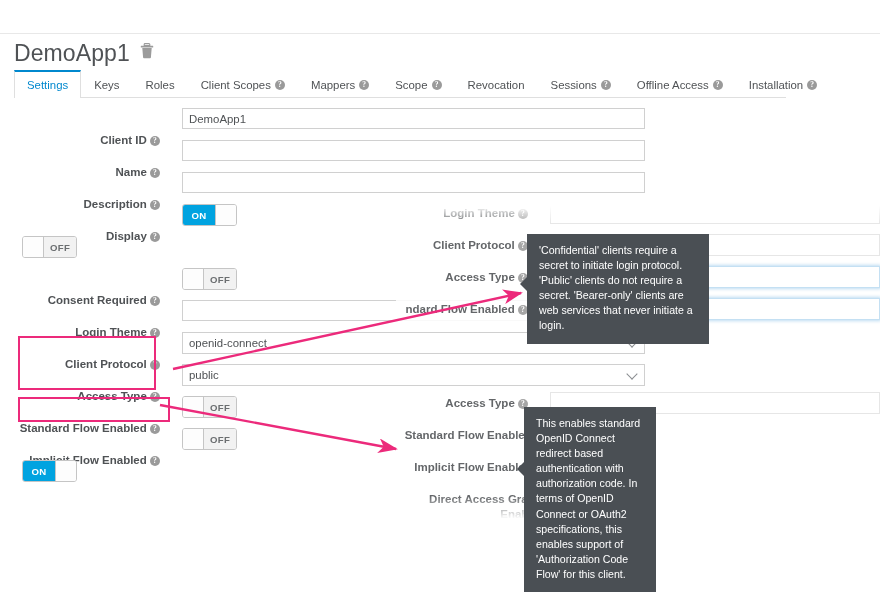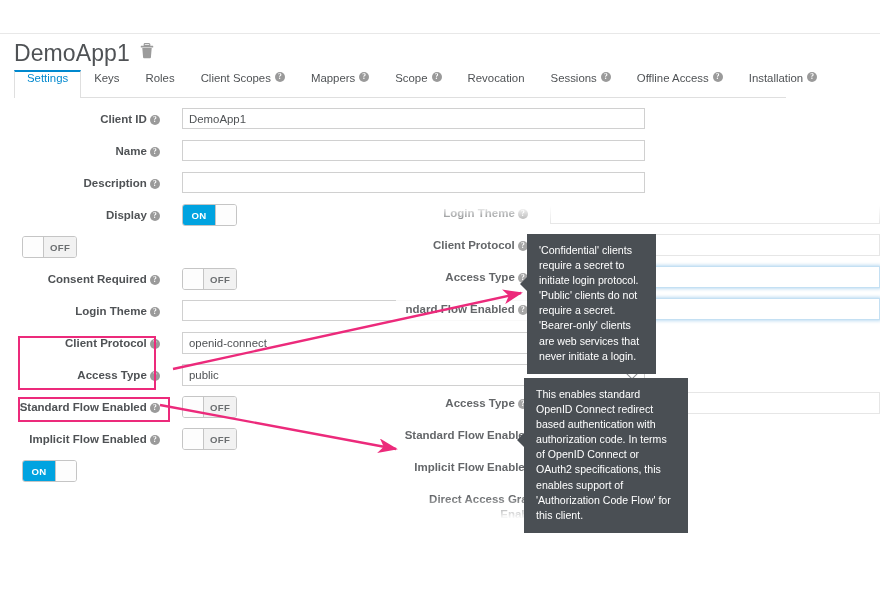--- a/index.html
+++ b/index.html
@@ -36,21 +36,21 @@
   .trash-icon { display: block; }
 
   
   .tabbar {
     position: absolute; left: 14px; top: 71px;
     width: 772px; height: 27px;
     border-bottom: 1px solid #dfdfdf;
     display: flex; align-items: stretch;
   }
   .tab {
-    display: flex; gap: 4px;
+    display: flex; align-items: center; gap: 4px;
     padding: 0 12px;
     font-size: 11.4px; color: #4f5255;
     white-space: nowrap;
     border: 1px solid transparent;
     border-bottom: none;
     position: relative;
     cursor: pointer;
   }
   .tab.active {
     color: #0088ce;
@@ -84,20 +84,21 @@
     display: flex; align-items: flex-start;
     height: 32px;
     margin-bottom: 0;
   }
   .flabel {
     width: 160px; text-align: right;
     font-size: 11.5px; font-weight: bold; color: #4f5255;
     line-height: 15px; padding-top: 4px;
     padding-right: 0;
     display: block;
+    margin-top: 21px;
   }
   .fctl { margin-left: 22px; }
 
   input.txt {
     width: 463px; height: 21px;
     border: 1px solid #d0d0d0;
     background: #fff;
     font-size: 11.4px; color: #4f5255;
     padding: 2px 6px;
     font-family: "Liberation Sans", sans-serif;
@@ -192,23 +193,23 @@
     padding: 9px 11px 10px 12px;
     z-index: 8;
   }
   .tip .caret {
     position: absolute; left: -7px;
     width: 0; height: 0;
     border-top: 8px solid transparent;
     border-bottom: 8px solid transparent;
     border-right: 8px solid #4a4f54;
   }
-  #tip1 { left: 527px; top: 234px; width: 129px; }
+  #tip1 { left: 527px; top: 234px; width: 182px; }
   #tip1 .caret { top: 42px; }
-  #tip2 { left: 524px; top: 378px; width: 164px; }
+  #tip2 { left: 524px; top: 407px; width: 132px; }
   #tip2 .caret { top: 54px; }
 
   
   #anno { position: absolute; left: 0; top: 0; width: 880px; height: 593px; z-index: 20; pointer-events: none; }
 
   .annobox {
     position: absolute;
     border: 2px solid #ec2a7b;
     z-index: 21;
     pointer-events: none;

